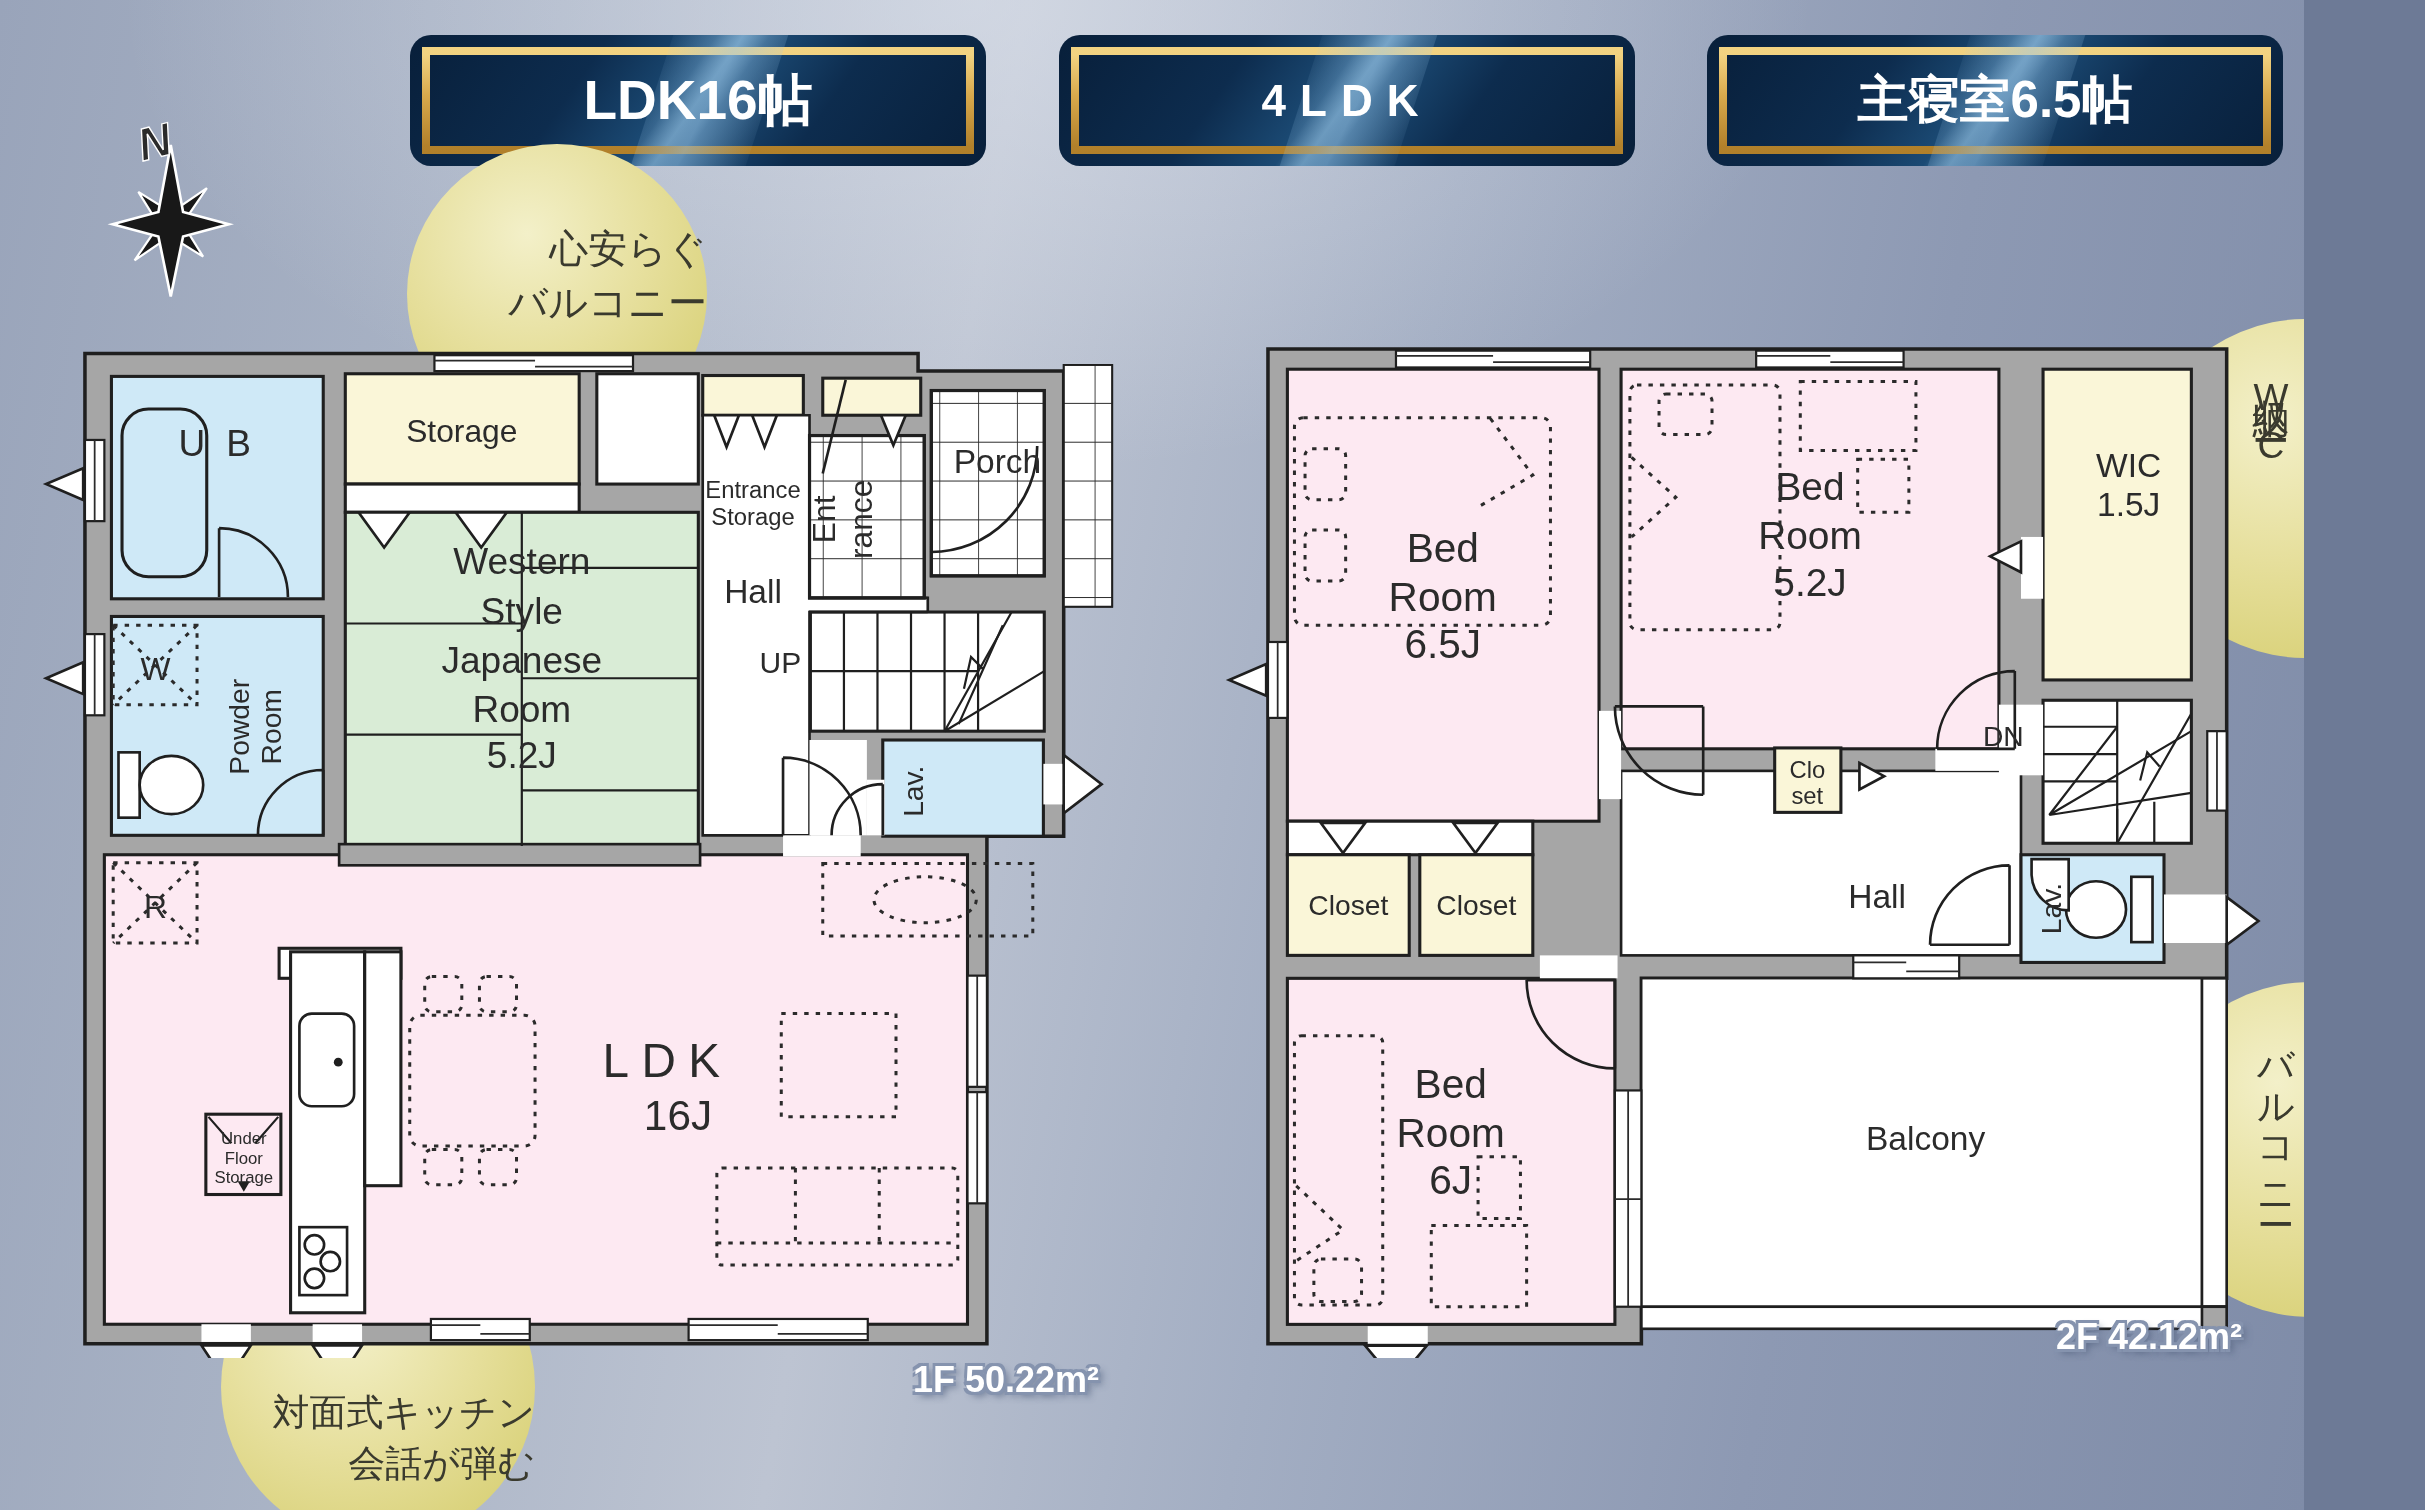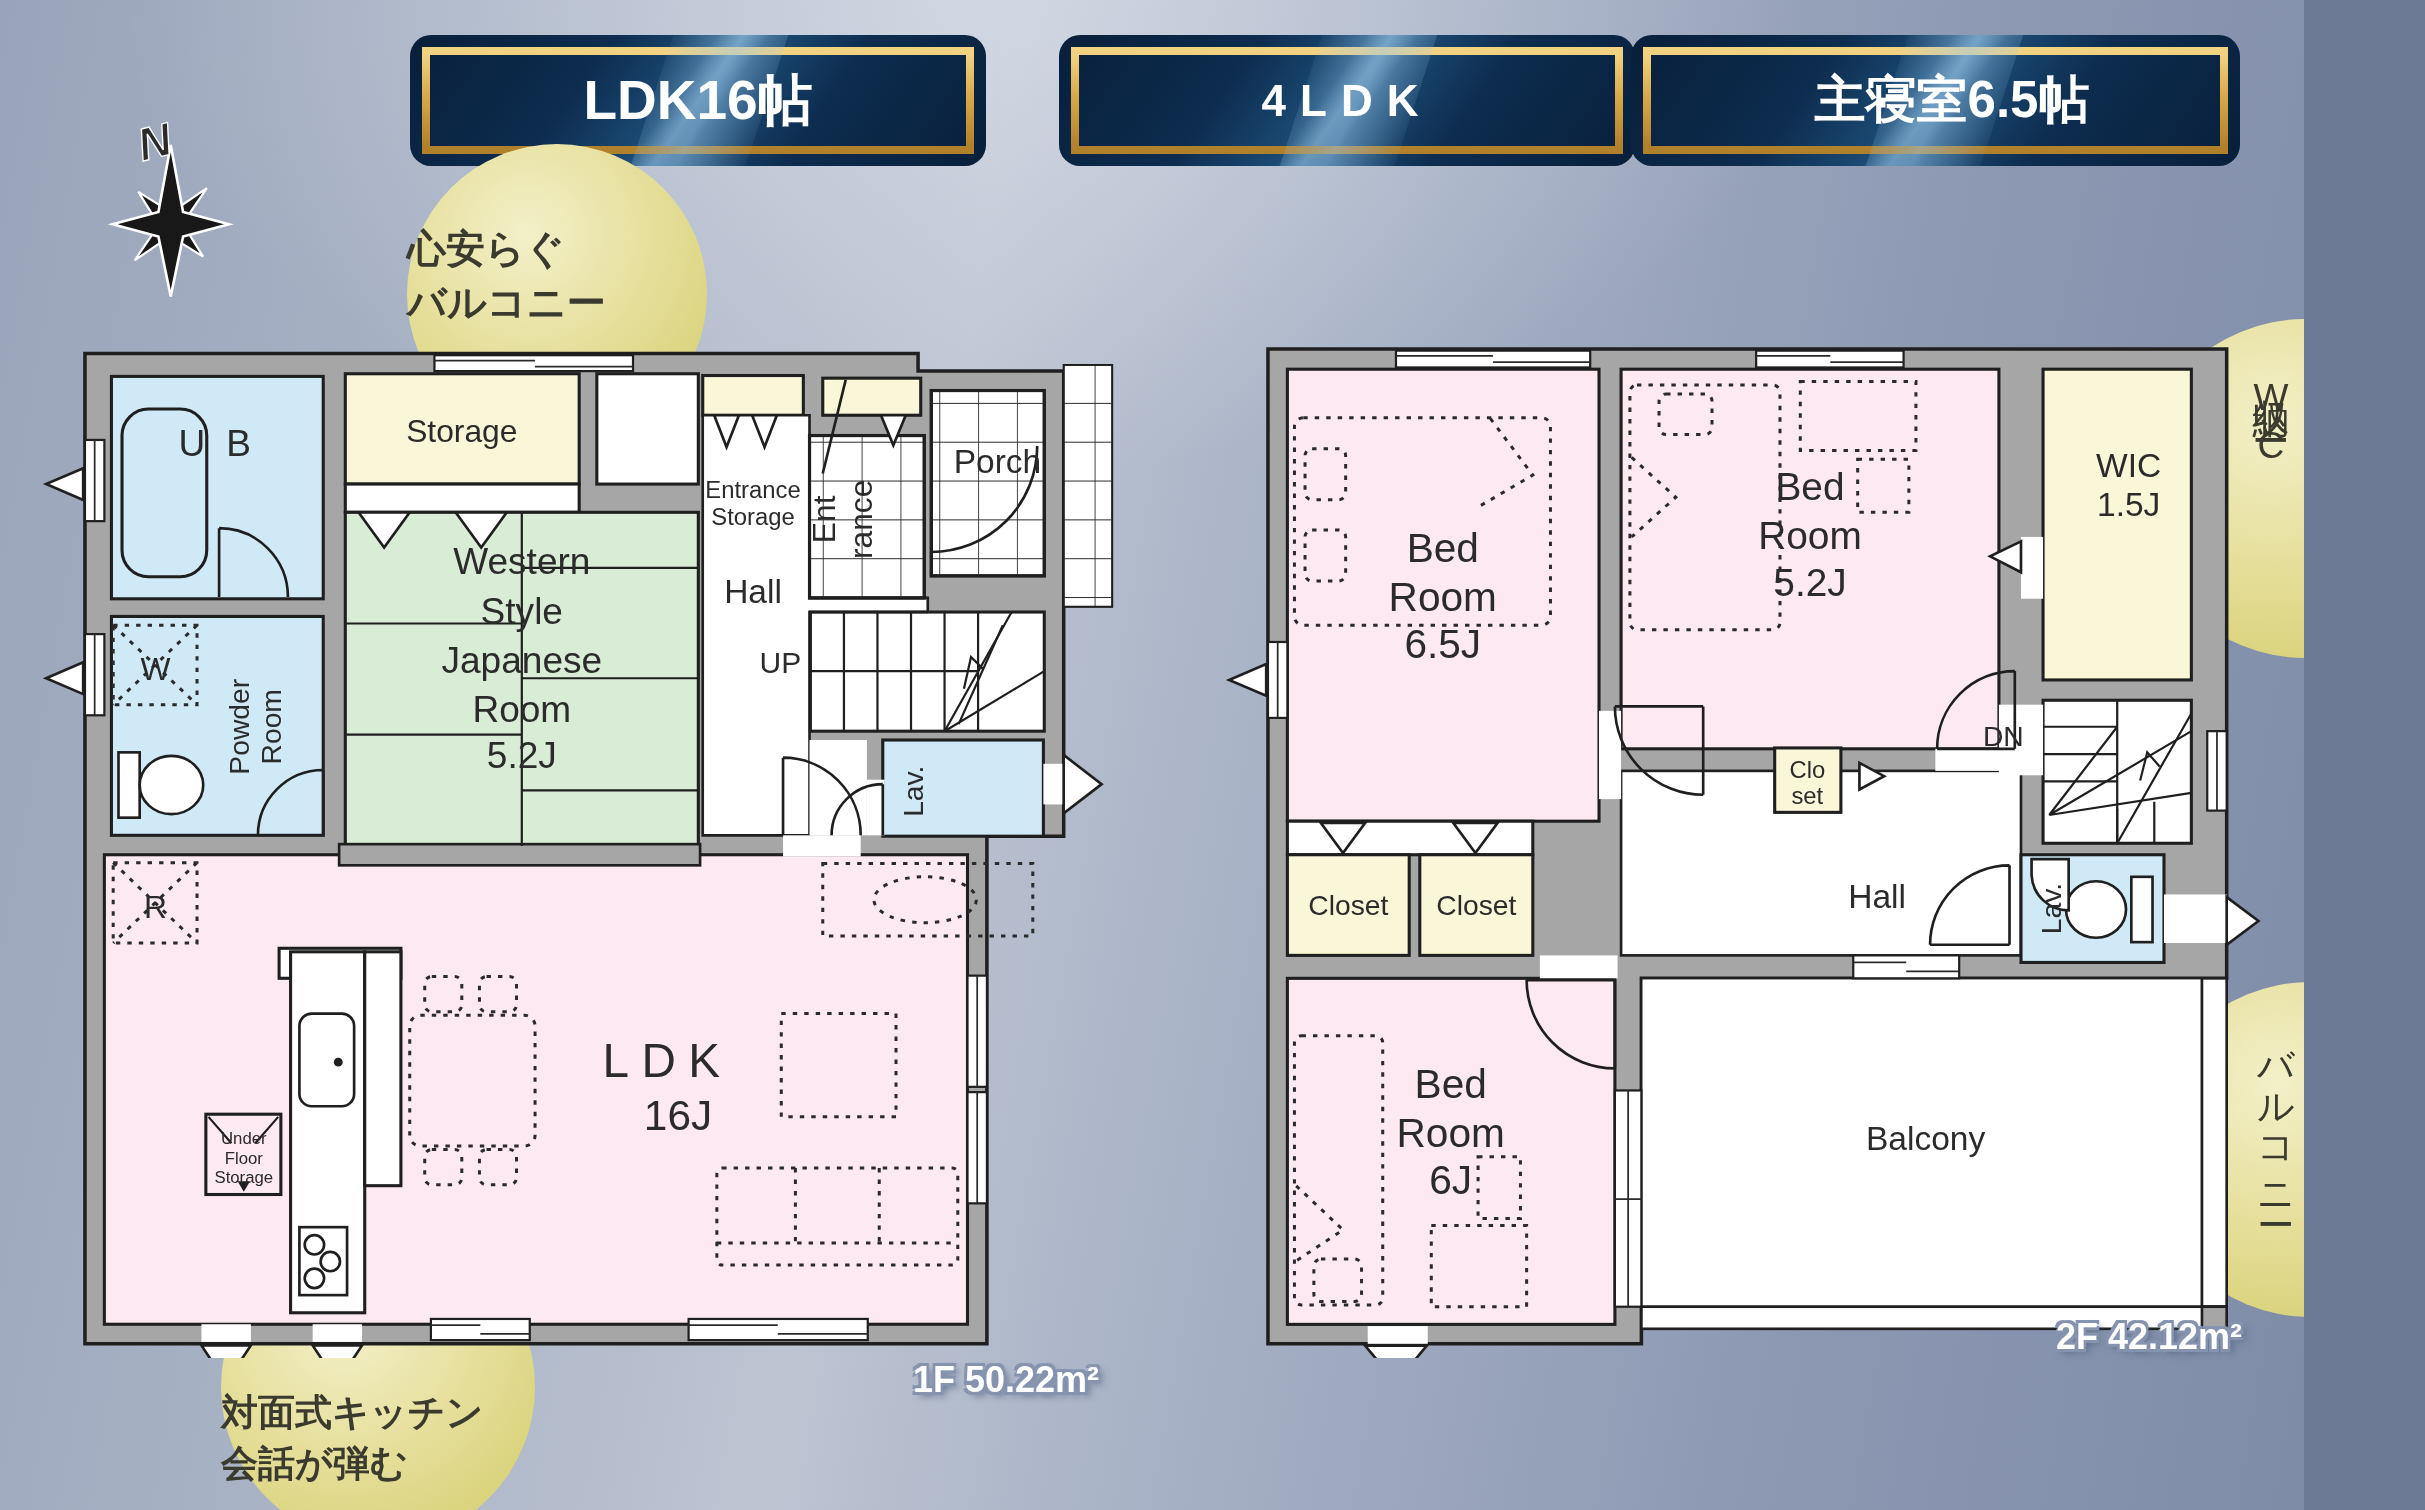--- a/index.html
+++ b/index.html
@@ -14,22 +14,22 @@
     display:flex;align-items:center;justify-content:center;}
   .badge::before{content:'';position:absolute;inset:12.4px;border:8px solid #cf9f3e;
     border-image:linear-gradient(180deg,#f2d382 0%,#d8a94c 45%,#b1802a 100%) 1;}
   .badge::after{content:'';position:absolute;top:-35px;bottom:-35px;left:42%;width:115px;
     background:linear-gradient(100deg,rgba(150,195,230,0) 0%,rgba(155,200,235,.5) 50%,rgba(150,195,230,0) 100%);
     transform:skewX(-18deg);}
   .badge span{position:relative;z-index:2;color:#fff;font-weight:bold;}
   
   .callout{position:absolute;border-radius:50%;
     background:radial-gradient(circle at 40% 30%,#f3f0c9 0%,#e6df9c 45%,#d2ca66 100%);z-index:1;}
-  .callout .txt{position:absolute;left:0;right:0;text-align:left;color:#3a3a2e;
-    font-weight:700;font-size:39px;line-height:1.38;}
+  .callout .txt{position:absolute;left:0;right:0;text-align:right;color:#3a3a2e;
+    font-weight:400;font-size:39px;line-height:1.38;}
   .callout .vtxt{position:absolute;writing-mode:vertical-rl;text-orientation:upright;
     color:#3a3a2e;font-weight:500;font-size:37px;letter-spacing:3.5px;line-height:1.55;}
   
   svg{position:absolute;z-index:2;}
   svg text{fill:#2b2b2b;font-family:"Liberation Sans",sans-serif;}
   .wl{stroke:#1f1f1f;stroke-width:3.5;}
   .ln{stroke:#1f1f1f;stroke-width:2.5;fill:none;}
   .tln{stroke:#2b2b2b;stroke-width:2;fill:none;}
   .door{fill:none;stroke:#1f1f1f;stroke-width:3;}
   .dash{fill:none;stroke:#2b2b2b;stroke-width:3.4;stroke-dasharray:5 8;}
@@ -43,21 +43,21 @@
 <body>
 
 <div id="canvas">
 
   <div class="badge" style="left:410px;">
     <span style="font-size:55px;">LDK16帖</span>
     </div>
   <div class="badge" style="left:1059px;">
     <span style="font-size:44px;letter-spacing:14px;">4LDK</span>
     </div>
-  <div class="badge" style="left:1631px;padding-left:33px;">
+  <div class="badge" style="left:1707px;">
     <span style="font-size:51px;">主寝室6.5帖</span>
     </div>
 
   <svg style="left:93px;top:115px;z-index:3;" width="159" height="185" viewBox="0 0 180 210">
     <path transform="rotate(45 88 124)" d="M88,66 L97,114 L140,124 L97,134 L88,182 L79,134 L36,124 L79,114 Z" fill="#181818" stroke="#ffffff" stroke-width="2.5"></path>
     <path d="M88,34 L102,110 L154,124 L102,138 L88,206 L74,138 L22,124 L74,110 Z" fill="#181818" stroke="#ffffff" stroke-width="3"></path>
     <text x="74" y="48" transform="rotate(-14 74 48)" font-size="52" font-style="italic" font-family="'Liberation Serif',serif" font-weight="bold" fill="#141414" stroke="#ffffff" stroke-width="1.5" text-anchor="middle">N</text>
   </svg>
 
   <div class="callout" style="left:407px;top:144px;width:300px;height:300px;">

